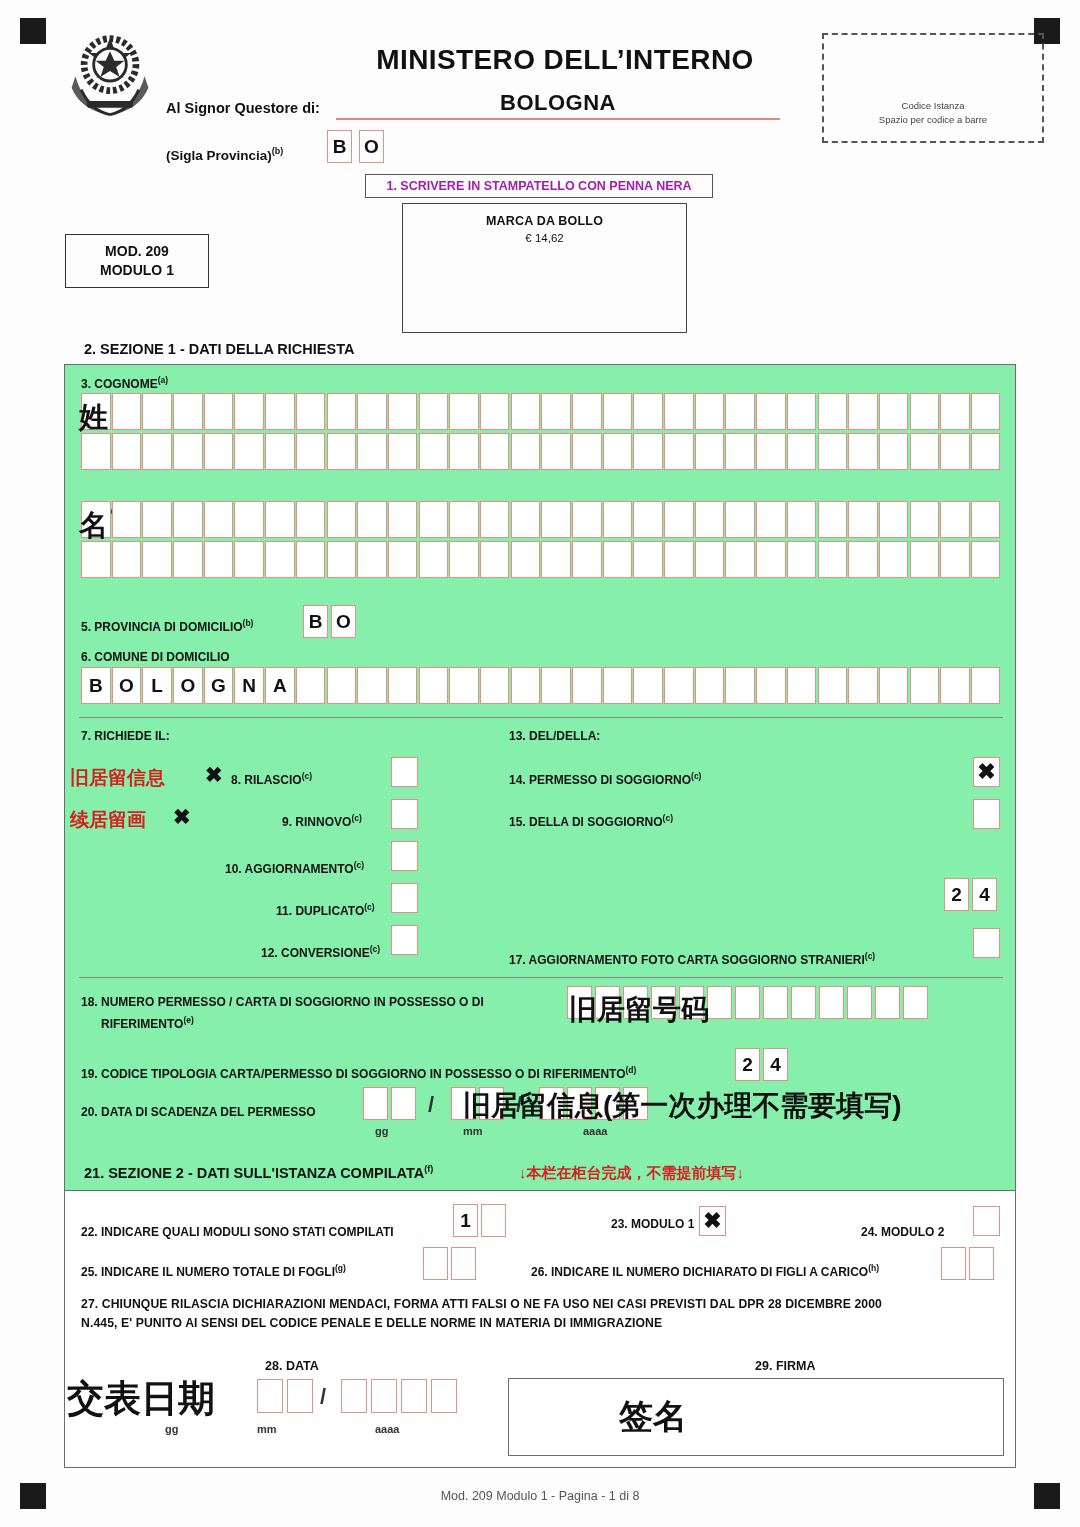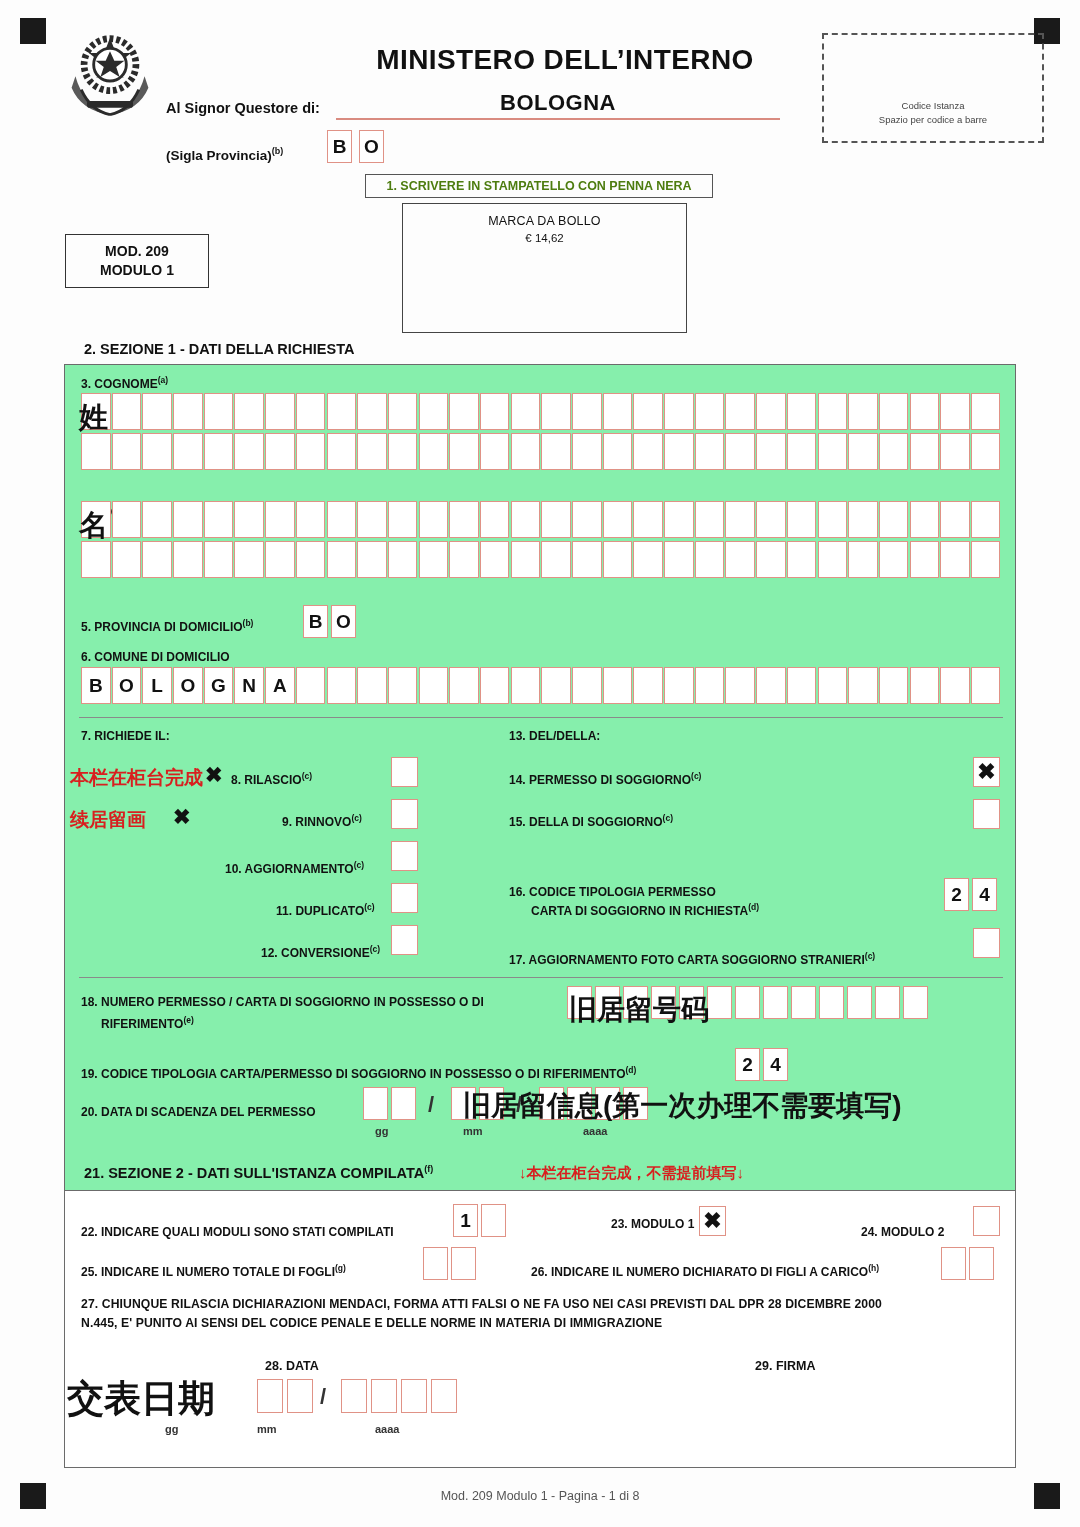--- a/index.html
+++ b/index.html
@@ -40,36 +40,36 @@
   .barcode-box{
     position:absolute;left:822px;top:33px;width:222px;height:110px;
     border:2px dashed #555;display:flex;flex-direction:column;
     align-items:center;justify-content:flex-end;padding-bottom:14px;box-sizing:border-box;
   }
   .barcode-box span{font-size:9.5px;color:#444;line-height:1.45;}
 
   .instr-box{
     position:absolute;left:365px;top:174px;width:346px;height:22px;
     border:1.5px solid #555;display:flex;align-items:center;justify-content:center;
-    font-size:12.5px;font-weight:bold;color:#4d7c0f;
+    font-size:12.5px;font-weight:bold;color:#a21caf;
   }
 
   .mod-box{
     position:absolute;left:65px;top:234px;width:142px;height:52px;
     border:1.5px solid #333;display:flex;flex-direction:column;
     align-items:center;justify-content:center;
     font-size:14px;font-weight:bold;color:#111;line-height:1.35;
   }
 
   .bollo-box{
     position:absolute;left:402px;top:203px;width:285px;height:130px;
     border:1.5px solid #444;box-sizing:border-box;
     display:flex;flex-direction:column;align-items:center;padding-top:10px;
   }
-  .bollo-box .l1{font-size:12.5px;color:#111;font-weight:normal;letter-spacing:.2px;}
+  .bollo-box .l1{font-size:12.5px;color:#111;font-weight:bold;letter-spacing:.2px;}
   .bollo-box .l2{font-size:11.5px;color:#111;margin-top:4px;}
   .bollo-cn{
     position:absolute;left:385px;top:256px;width:330px;text-align:center;
     font-size:26px;font-weight:bold;color:#d81f1f;letter-spacing:.5px;
   }
 
   .sez1-title{position:absolute;left:84px;top:341px;font-size:14.5px;font-weight:bold;color:#111;}
 
   
   .mainframe{
@@ -368,21 +368,21 @@
         <div class="cell w"></div>
         <div class="cell w"></div>
         <div class="cell w"></div>
         <div class="cell w"></div>
       </div>
 
     <div class="hr-sep" style="left:14px;top:352px;width:924px;"></div>
 
     <div class="fld-label" style="left:16px;top:364px;">7. RICHIEDE IL:</div>
 
-    <div class="cn-red" style="left:5px;top:400px;font-size:19px;">本栏在柜台完成</div>
+    <div class="cn-red" style="left:5px;top:400px;font-size:19px;">旧居留信息</div>
     <div class="cn-overlay" style="left:140px;top:398px;font-size:21px;">✖</div>
     <div class="cn-red" style="left:5px;top:442px;font-size:19px;">续居留画</div>
     <div class="cn-overlay" style="left:108px;top:440px;font-size:21px;">✖</div>
 
     <div class="fld-label" style="left:166px;top:406px;">
       <span>8.</span>
       <span>RILASCIO</span><sup>(c)</sup>
     </div>
     <div class="chkbox" style="left:326px;top:392px;"></div>
 
@@ -419,29 +419,20 @@
     <div class="chkbox" style="left:908px;top:392px;">
       <span class="xmark">✖</span>
     </div>
 
     <div class="fld-label" style="left:444px;top:448px;">
       <span>15.</span>
       <span>DELLA DI SOGGIORNO</span><sup>(c)</sup>
     </div>
     <div class="chkbox" style="left:908px;top:434px;"></div>
 
-    <div class="fld-label" style="left:444px;top:518px;line-height:1.5;">
-      <div>
-        <span>16.</span>
-        <span>CODICE TIPOLOGIA PERMESSO</span>
-      </div>
-      <div style="padding-left:22px;">
-        <span>CARTA DI SOGGIORNO IN RICHIESTA</span><sup>(d)</sup>
-      </div>
-    </div>
     <div class="cells" style="left:879px;top:513px;">
       <div class="cell sq">2</div>
       <div class="cell sq">4</div>
     </div>
 
     <div class="fld-label" style="left:444px;top:586px;">
       <span>17.</span>
       <span>AGGIORNAMENTO FOTO CARTA SOGGIORNO STRANIERI</span><sup>(c)</sup>
     </div>
     <div class="chkbox" style="left:908px;top:563px;"></div>
@@ -588,16 +579,19 @@
     <div class="subtick" style="left:192px;top:232px;">mm</div>
     <div class="subtick" style="left:310px;top:232px;">aaaa</div>
     <div class="cn-overlay" style="left:2px;top:183px;font-size:37px;">交表日期</div>
 
     <div class="fld-label" style="left:690px;top:168px;font-size:12.5px;">
       <span>29.</span>
       <span>FIRMA</span>
     </div>
   </div>
 
+  <div class="firma-box">
+    <span>签名</span>
+  </div>
 
   <div class="footer">Mod. 209 Modulo 1 - Pagina - 1 di 8</div>
 
 </div>
 
 </body></html>

